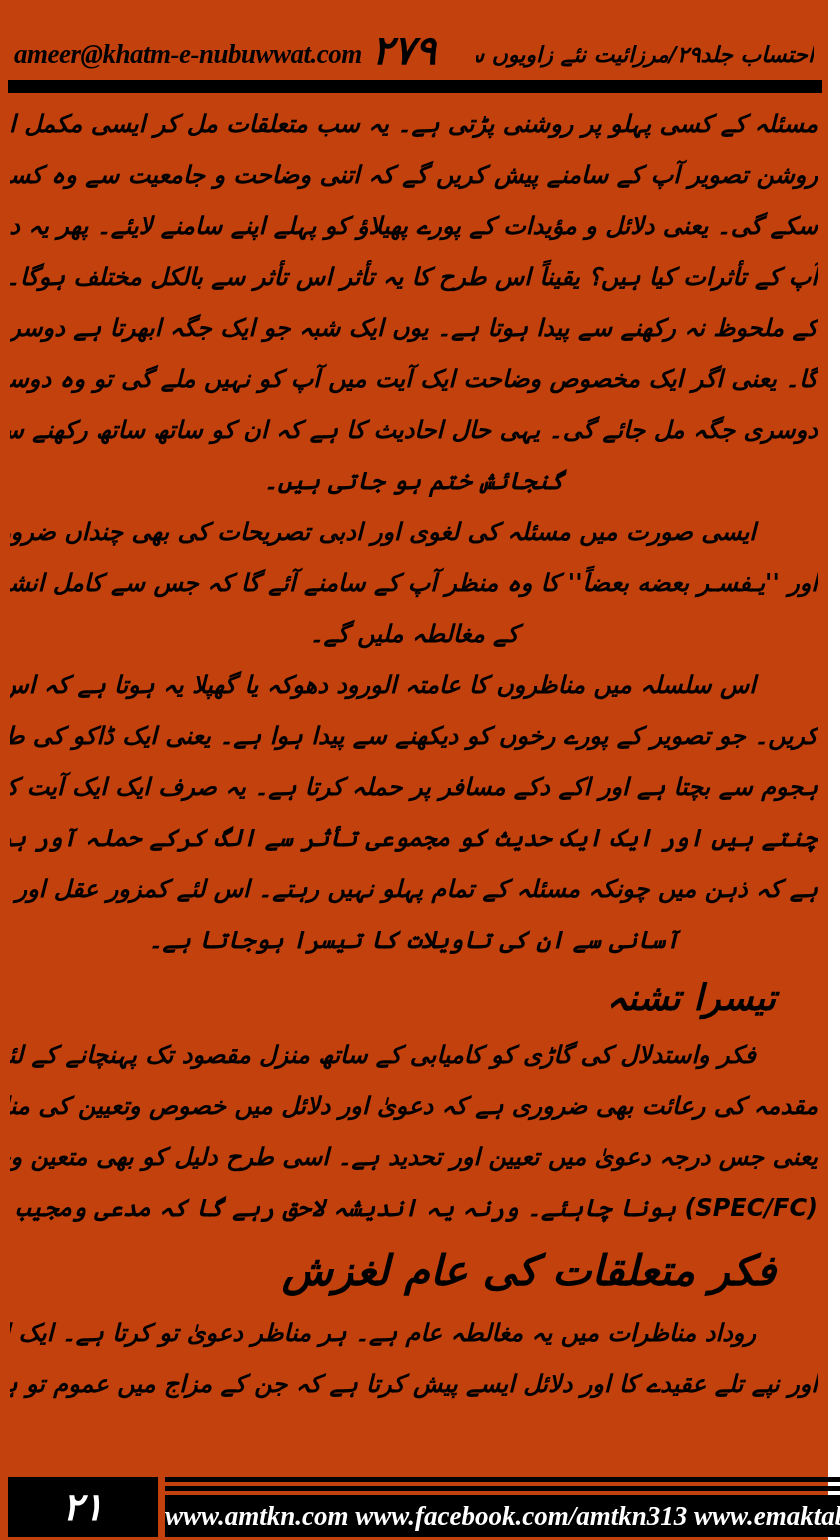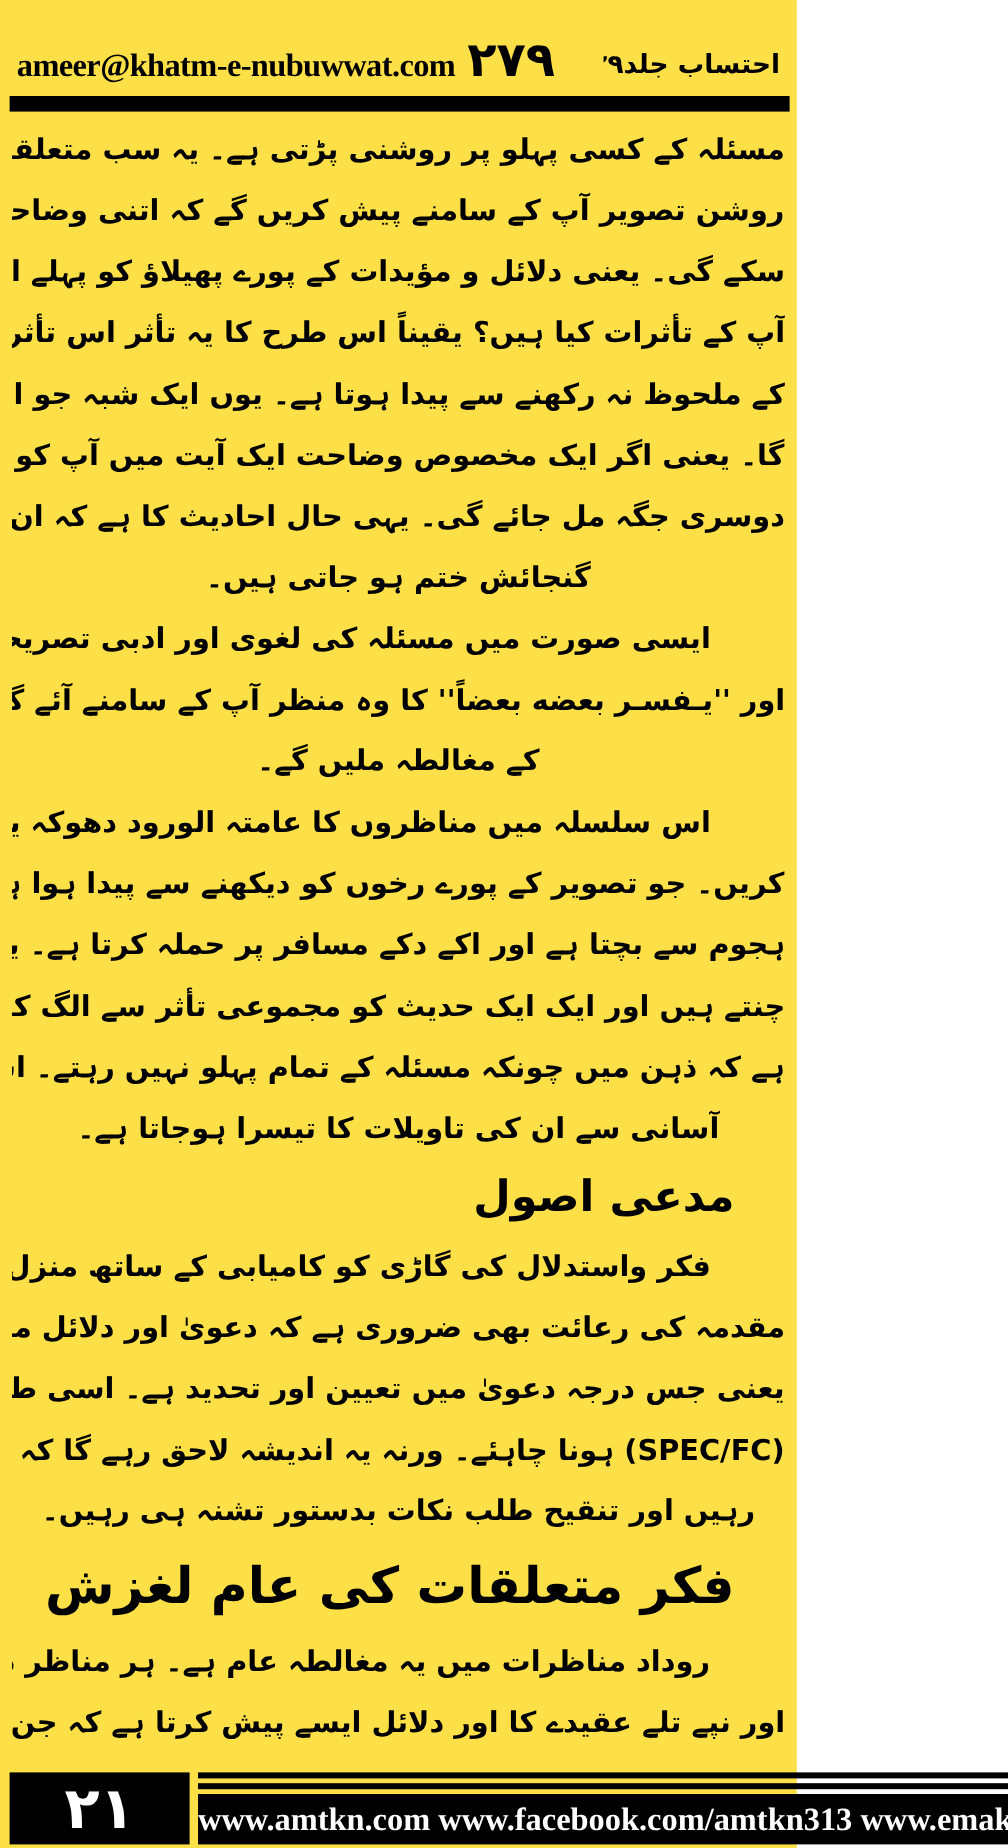--- a/index.html
+++ b/index.html
@@ -1,21 +1,21 @@
 <!DOCTYPE html>
 <html lang="ur"><head>
 <meta charset="utf-8">
 <style>
   html,body { margin:0; padding:0; }
   body {
     width:840px; height:1540px; background:#ffffff;
     font-family:"DejaVu Sans", sans-serif; color:#000000;
     overflow:hidden;
   }
-  .page { position:relative; width:664px; height:1540px; background:#fde047; }
+  .page { position:relative; width:828px; height:1540px; background:#c2410c;font-style:italic; }
 
   
   .hdr {
     display:flex; align-items:flex-end; justify-content:space-between;
     padding:18px 14px 0 14px; height:52px;
   }
   .hdr-email {
     font-family:"Liberation Serif", serif; font-weight:bold;
     font-size:27px; letter-spacing:-0.5px; white-space:nowrap;
   }
@@ -48,21 +48,21 @@
   .bheading.lg { font-size:42px; line-height:74px; height:74px; }
 
   
   .ftr {
     position:absolute; left:8px; right:5px; bottom:3px;
     display:flex; height:60px;
   }
   .ftr-pagebox {
     width:150px; background:#000; color:#fff;
     display:flex; align-items:center; justify-content:center;
-    font-weight:bold; font-size:48px; direction:rtl;
+    font-weight:bold; font-size:38px; direction:rtl;
     margin-right:7px; flex:0 0 auto;
   }
   .ftr-right { flex:1; display:flex; flex-direction:column; }
   .ftr-stripe { height:5px; background:#000; margin-bottom:4px; flex:0 0 auto; }
   .ftr-urlbar {
     flex:1; background:#000; color:#fff;
     display:flex; align-items:center; justify-content:center;
     font-family:"Liberation Serif", serif; font-weight:bold;
     font-size:27px; white-space:nowrap; overflow:hidden;
   }
@@ -91,26 +91,25 @@
       <div class="bline last">گنجائش ختم ہو جاتی ہیں۔</div>
       <div class="bline first">ایسی صورت میں مسئلہ کی لغوی اور ادبی تصریحات کی بھی چنداں ضرورت نہیں رہے گی</div>
       <div class="bline mid">اور ''یـفسـر بعضه بعضاً'' کا وہ منظر آپ کے سامنے آئے گا کہ جس سے کامل انشراح صدر</div>
       <div class="bline last">کے مغالطہ ملیں گے۔</div>
       <div class="bline first">اس سلسلہ میں مناظروں کا عامتہ الورود دھوکہ یا گھپلا یہ ہوتا ہے کہ اس تأثر کو وہ زائل</div>
       <div class="bline mid">کریں۔ جو تصویر کے پورے رخوں کو دیکھنے سے پیدا ہوا ہے۔ یعنی ایک ڈاکو کی طرح جو بھیڑ اور</div>
       <div class="bline mid">ہجوم سے بچتا ہے اور اکے دکے مسافر پر حملہ کرتا ہے۔ یہ صرف ایک ایک آیت کو بحث کے لئے</div>
       <div class="bline mid">چنتے ہیں اور ایک ایک حدیث کو مجموعی تأثر سے الگ کرکے حملہ آور ہوتے ہیں۔ جس کا نتیجہ یہ ہوتا</div>
       <div class="bline mid">ہے کہ ذہن میں چونکہ مسئلہ کے تمام پہلو نہیں رہتے۔ اس لئے کمزور عقل اور تھوڑے علم کا آدمی</div>
       <div class="bline last">آسانی سے ان کی تاویلات کا تیسرا ہوجاتا ہے۔</div>
-      <div class="bheading sm">مدعی اصول</div>
+      <div class="bheading sm">تیسرا تشنہ</div>
       <div class="bline first">فکر واستدلال کی گاڑی کو کامیابی کے ساتھ منزل مقصود تک پہنچانے کے لئے اس</div>
       <div class="bline mid">مقدمہ کی رعائت بھی ضروری ہے کہ دعویٰ اور دلائل میں خصوص وتعیین کی مناسبت کا خیال رہے۔</div>
       <div class="bline mid">یعنی جس درجہ دعویٰ میں تعیین اور تحدید ہے۔ اسی طرح دلیل کو بھی متعین وخاص</div>
       <div class="bline mid">(SPEC/FC) ہونا چاہئے۔ ورنہ یہ اندیشہ لاحق رہے گا کہ مدعی ومجیب دونوں اپنی اپنی ہانکتے</div>
-      <div class="bline last">رہیں اور تنقیح طلب نکات بدستور تشنہ ہی رہیں۔</div>
       <div class="bheading lg">فکر متعلقات کی عام لغزش</div>
       <div class="bline first">روداد مناظرات میں یہ مغالطہ عام ہے۔ ہر مناظر دعویٰ تو کرتا ہے۔ ایک لگے بندھے</div>
       <div class="bline mid">اور نپے تلے عقیدے کا اور دلائل ایسے پیش کرتا ہے کہ جن کے مزاج میں عموم تو ہوتا ہے۔ مگر وہ</div>
     </div>
 
   <div class="ftr">
     <div class="ftr-pagebox">۲۱</div>
     <div class="ftr-right">
       <div class="ftr-stripe"></div>
       <div class="ftr-stripe"></div>

